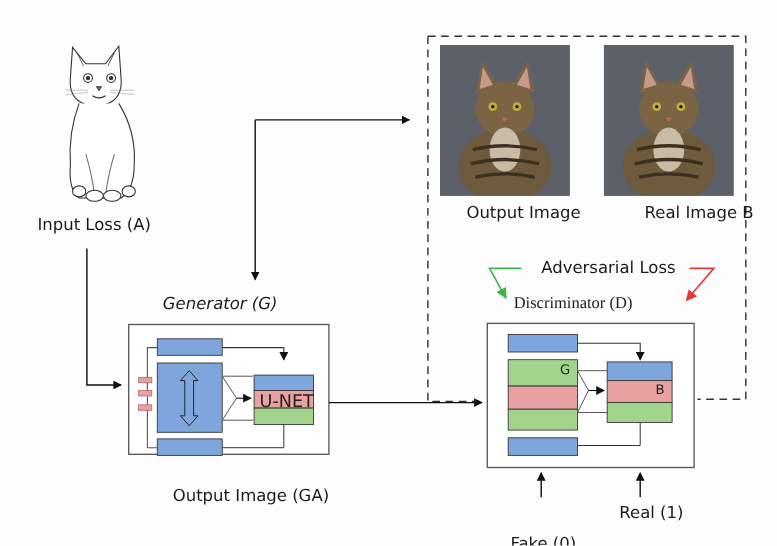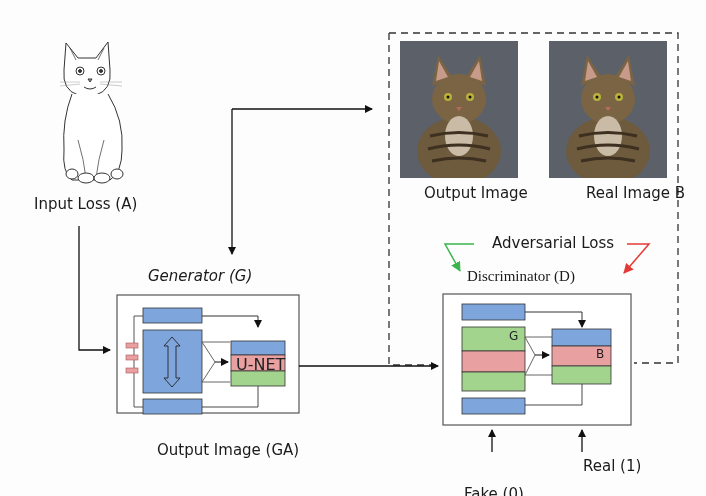--- a/index.html
+++ b/index.html
@@ -129,17 +129,17 @@
 </div>
 
 <div class="lbl" style="left:34px;top:195px;">Input Loss (A)</div>
 <div class="lbl" style="left:148px;top:267px;font-style:italic;">Generator (G)</div>
 <div class="lbl" style="left:130px;top:441px;margin-left:27px;">Output Image (GA)</div>
 <div class="lbl" style="left:400px;top:184px;margin-left:24px;">Output Image</div>
 <div class="lbl" style="left:586px;top:184px;">Real Image B</div>
 <div class="lbl" style="left:492px;top:234px;">Adversarial Loss</div>
 <div class="lbl" style="left:467px;top:268px;font-family:Liberation Serif, serif;">Discriminator (D)</div>
 <div class="lbl" style="left:464px;top:457px;margin-top:28px;">Fake (0)</div>
-<div class="lbl" style="left:563px;top:457px;margin-left:20px;">Real (1)</div>
+<div class="lbl" style="left:563px;top:457px;">Real (1)</div>
 
 <div class="lbl" style="left:236px;top:355px;font-size:16px;color:#222;">U-NET</div>
 <div class="lbl" style="left:509px;top:329px;font-size:12px;color:#222;">G</div>
 <div class="lbl" style="left:596px;top:347px;font-size:12px;color:#222;">B</div>
 
 </body></html>

